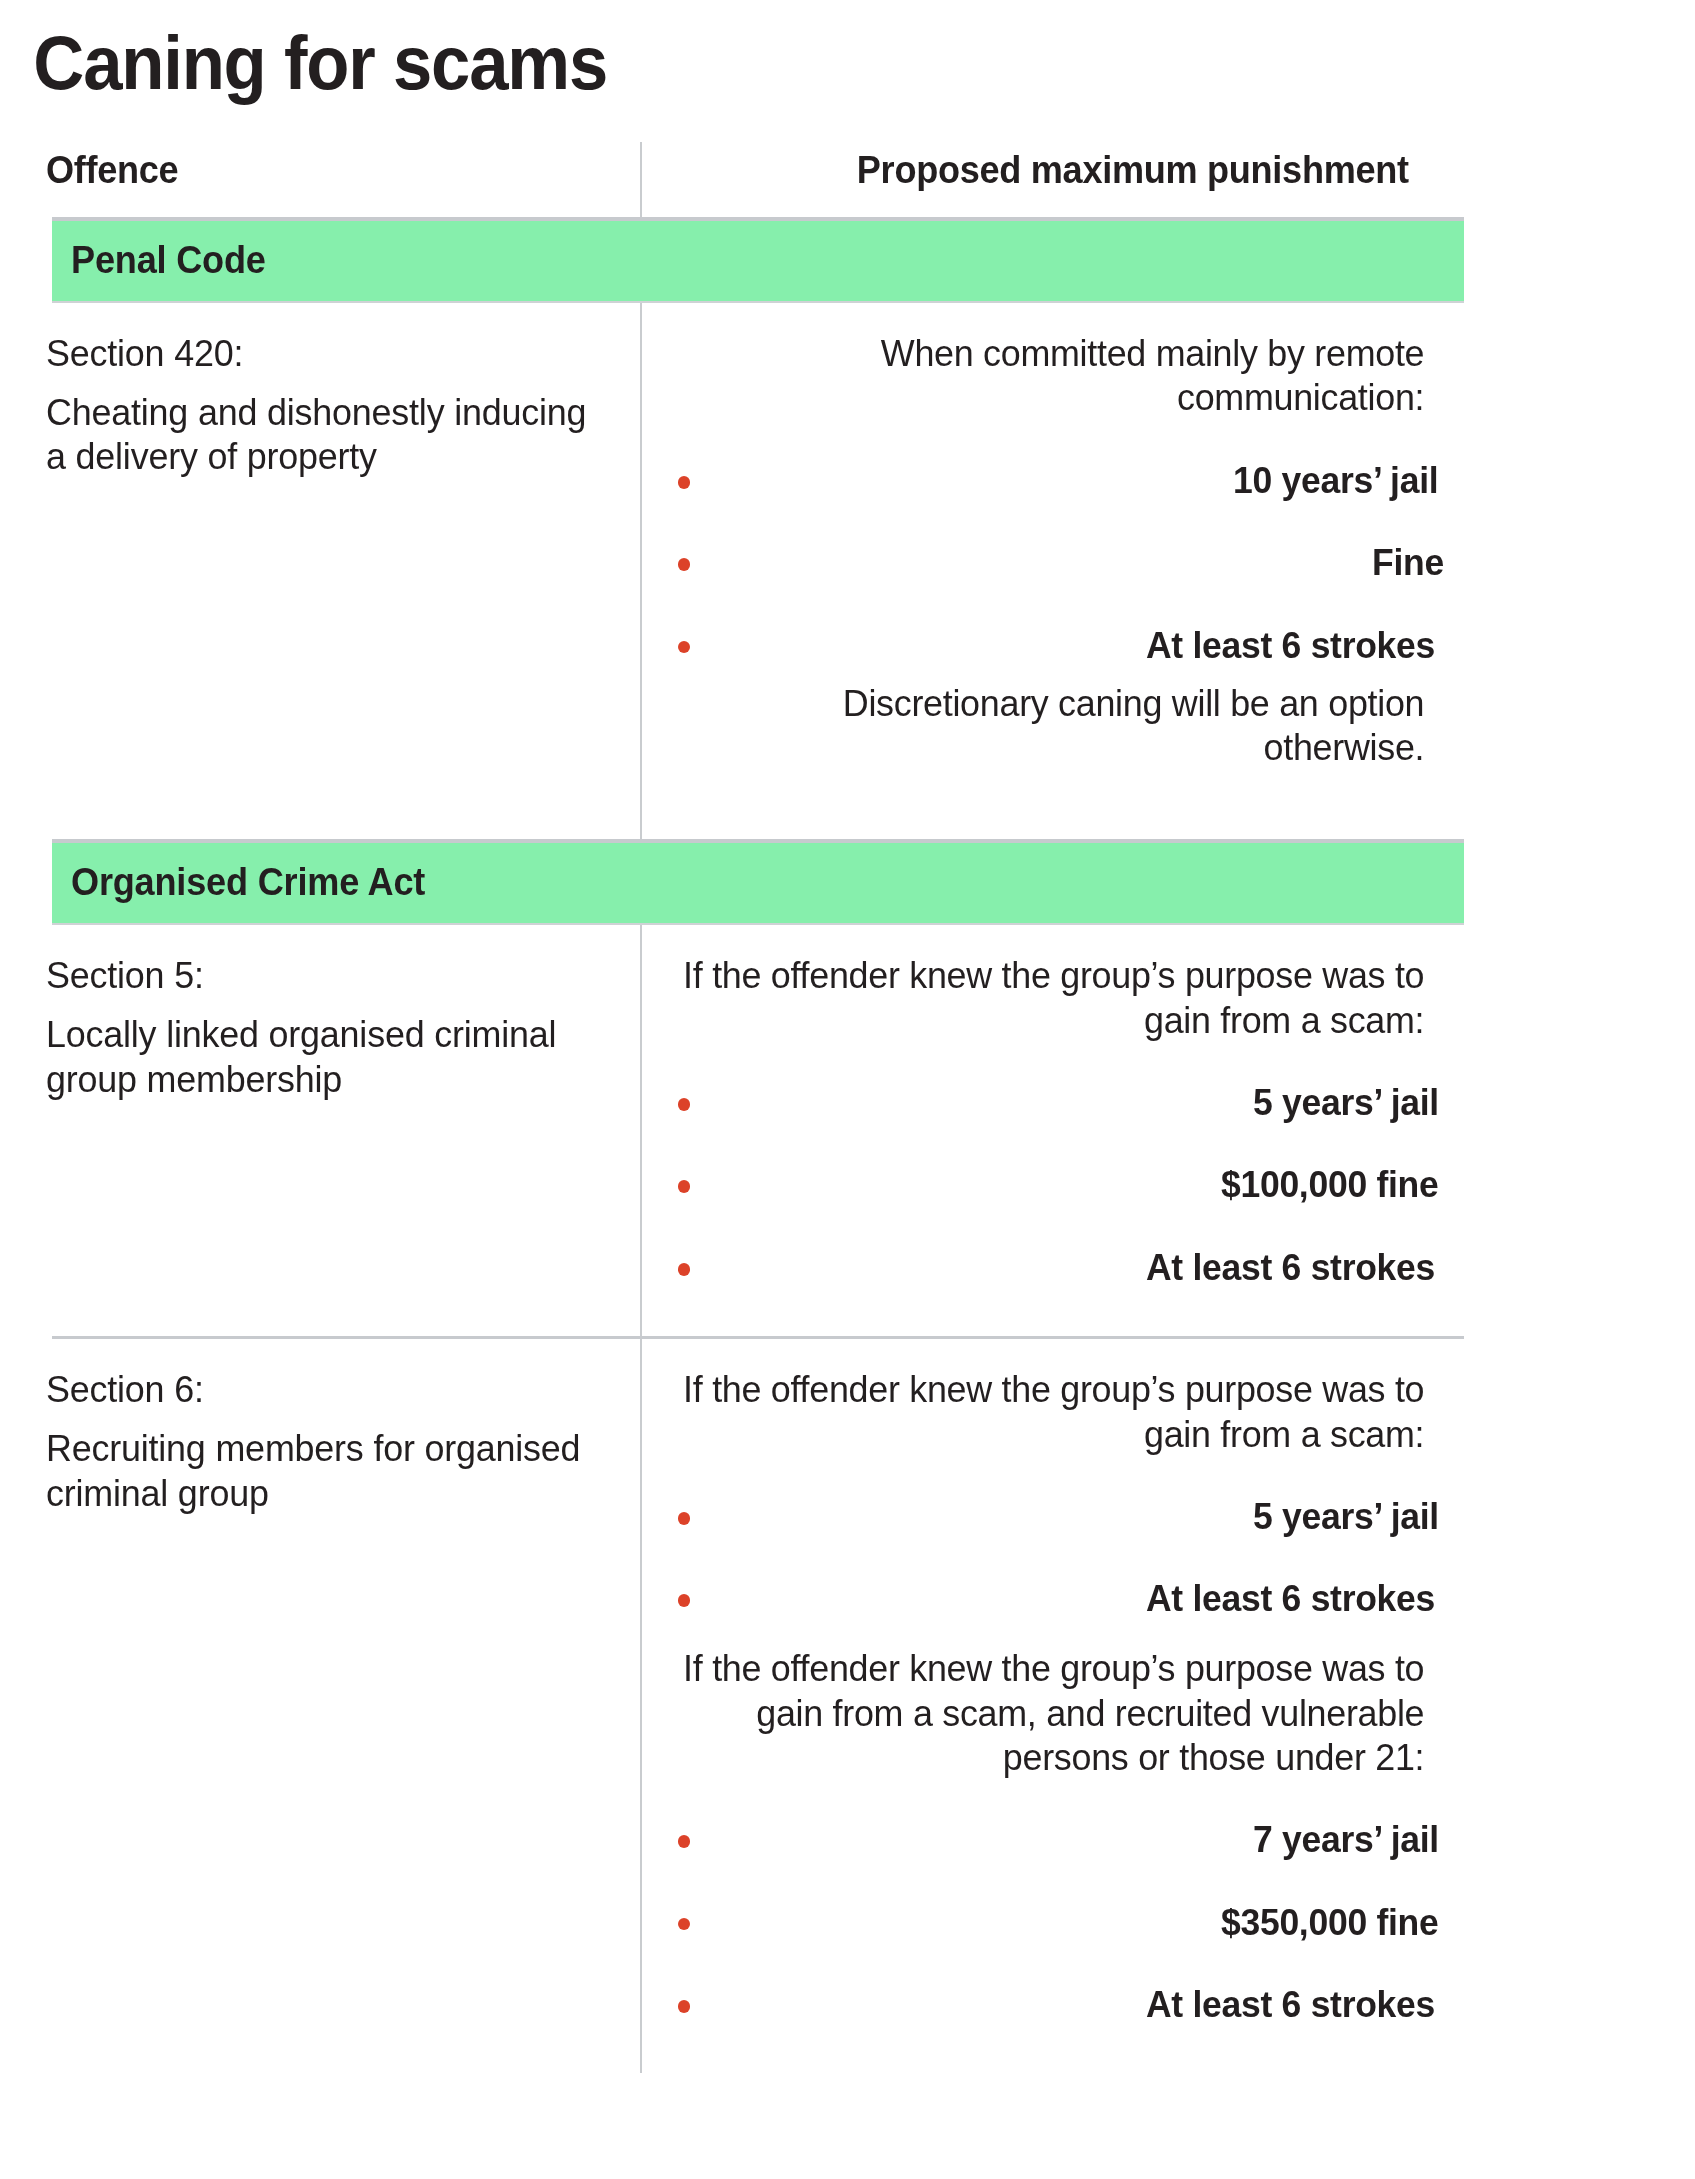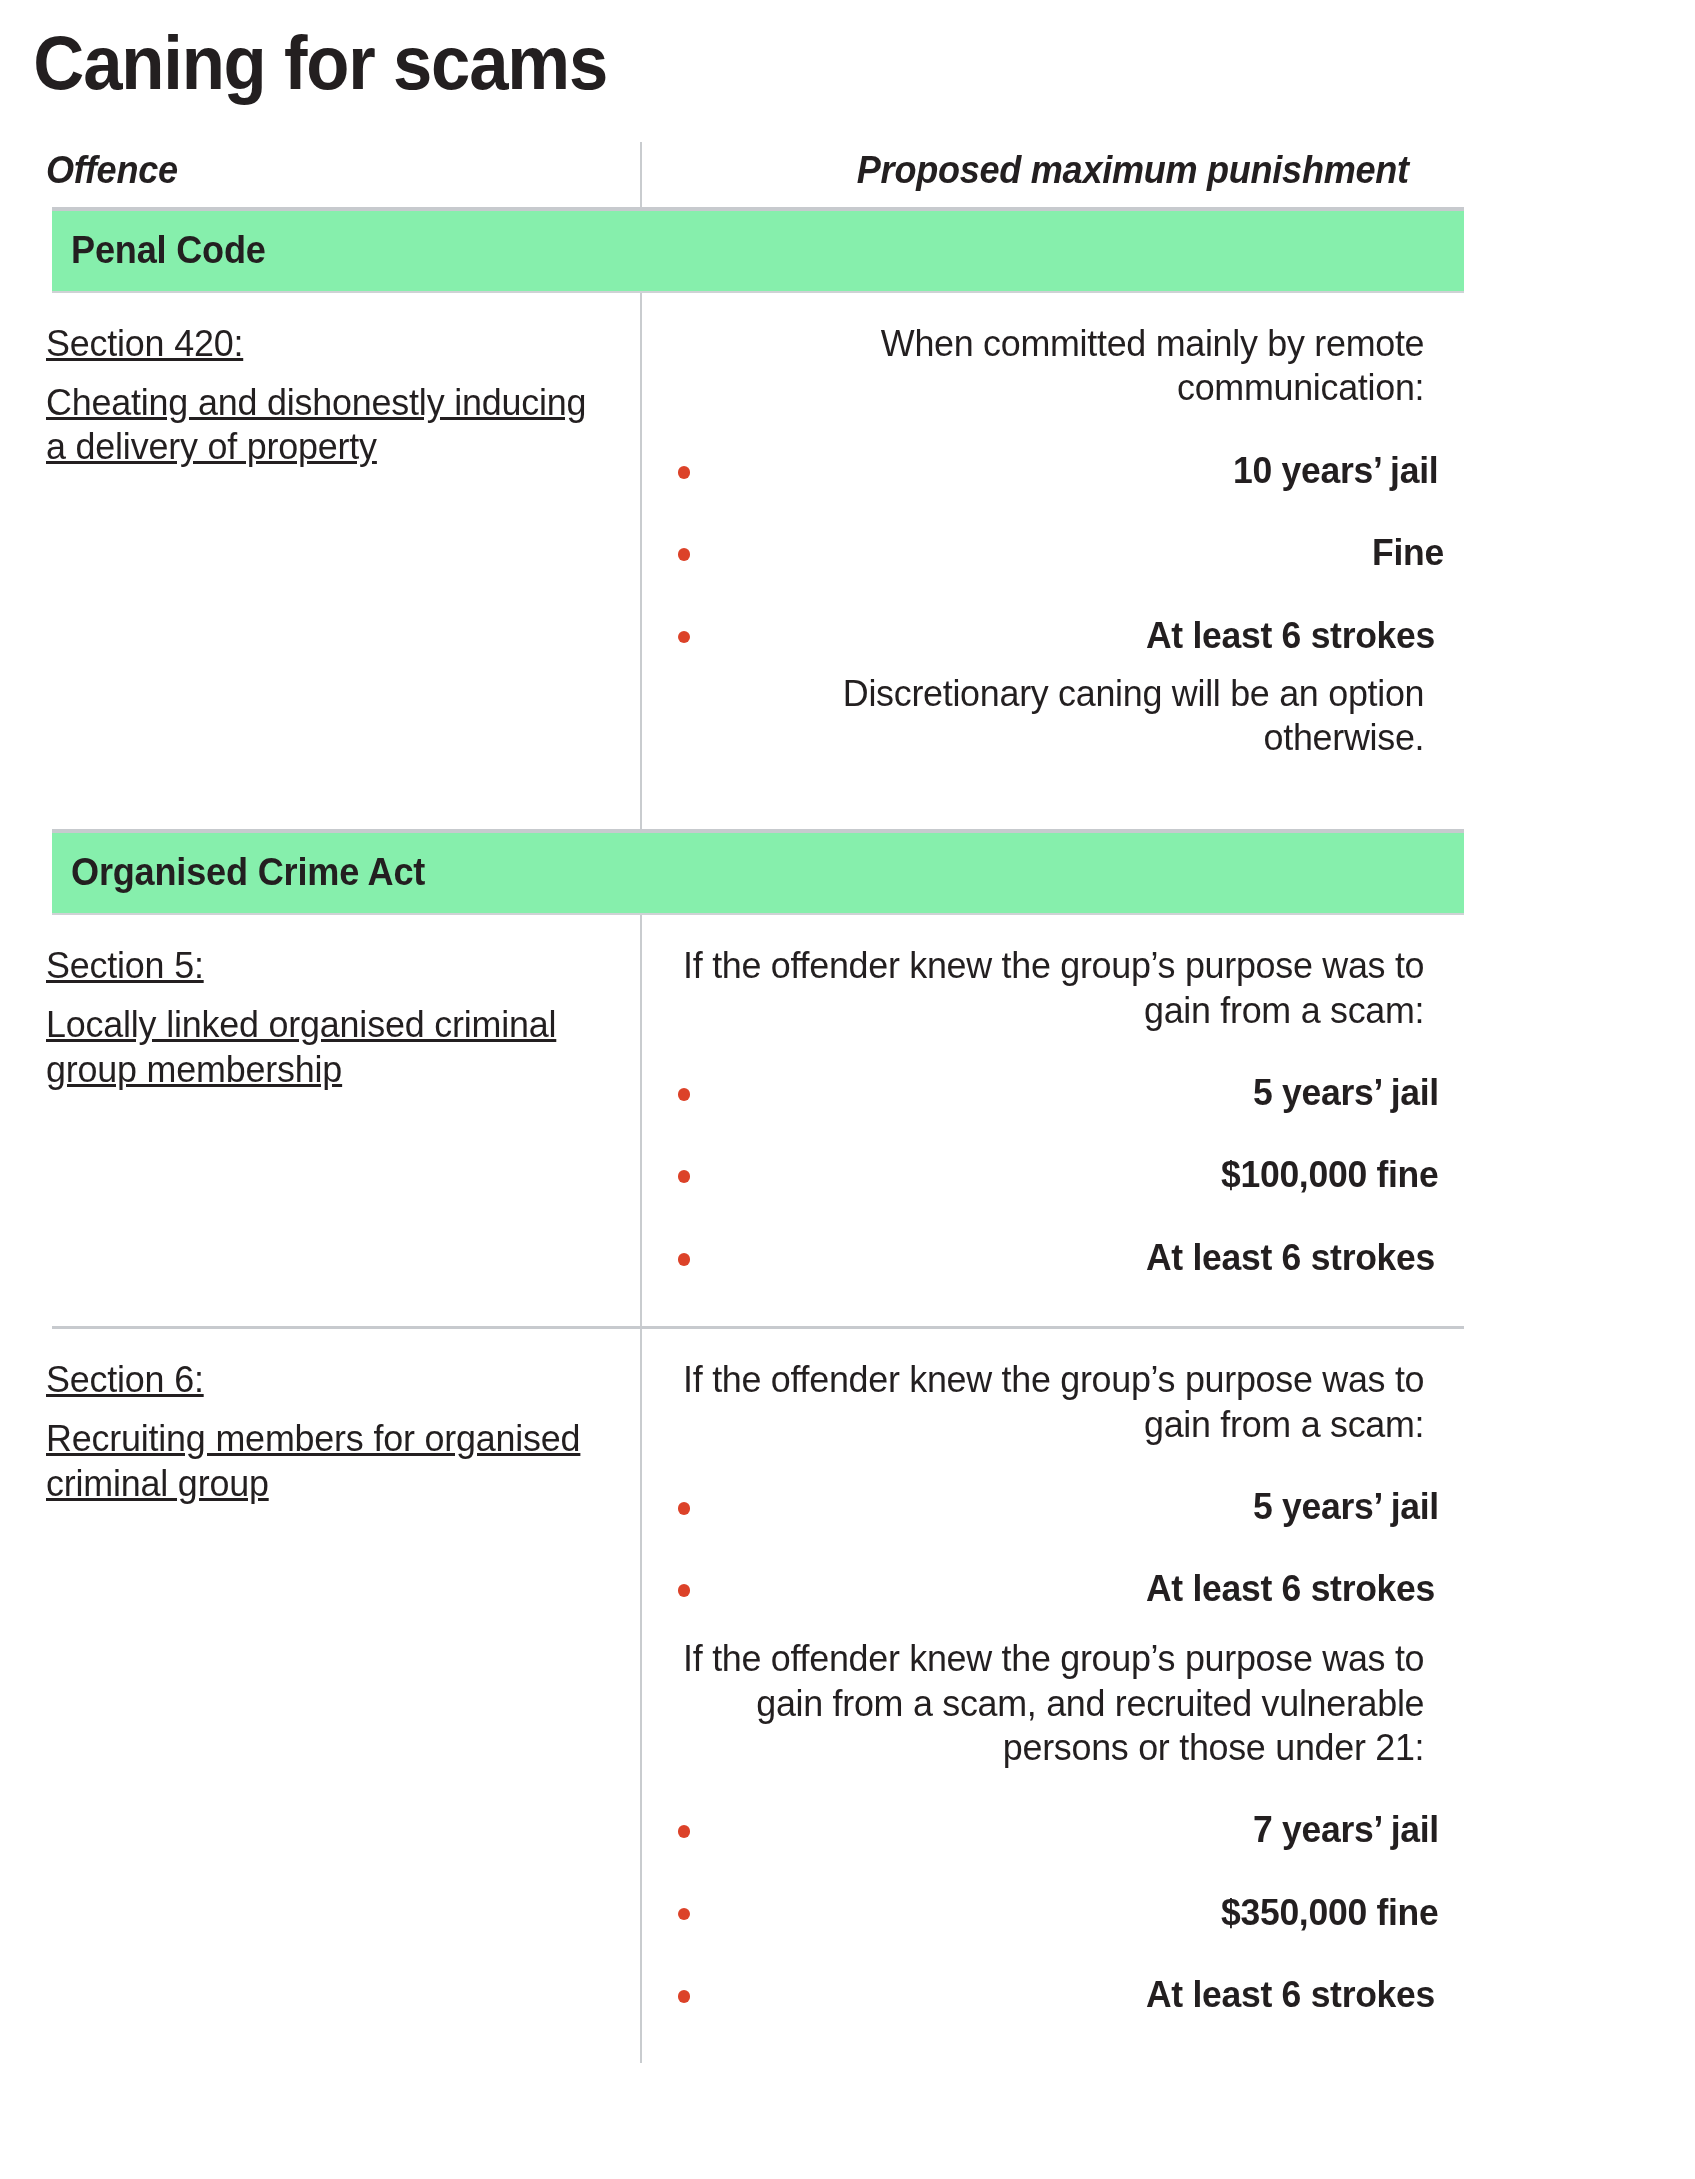--- a/index.html
+++ b/index.html
@@ -63,22 +63,21 @@
     box-sizing: border-box;
     padding: 0 17px 0 30.5px;
     border-left: 2.5px solid #c9cccf;
     text-align: right;
   }
 
   
   .header-row .col-left,
   .header-row .col-right {
     padding-top: 6.8px;
-    padding-bottom: 15px;
-    font-style: italic;
+    padding-bottom: 25px;
   }
   .hdr-text {
     font-size: 38px;
     font-weight: 700;
     letter-spacing: -0.3px;
     transform: scaleX(0.95);
     transform-origin: left center;
     white-space: nowrap;
     color: #231f20;
   }
@@ -108,21 +107,21 @@
     font-size: 38px;
     font-weight: 700;
     letter-spacing: -0.2px;
     transform: scaleX(0.95);
     transform-origin: left center;
     white-space: nowrap;
     color: #231f20;
   }
 
   
-  .body-row .col-left { padding-top: 29px; padding-bottom: 24px; text-decoration: underline; }
+  .body-row .col-left { padding-top: 29px; padding-bottom: 24px; }
   .body-row .col-right { padding-top: 29px; padding-bottom: 32px; }
 
   .offence-title {
     font-size: 37px;
     font-weight: 400;
     line-height: 1.18;
     letter-spacing: -0.2px;
     margin-bottom: 15.3px;
     transform: scaleX(0.97);
     transform-origin: left top;

